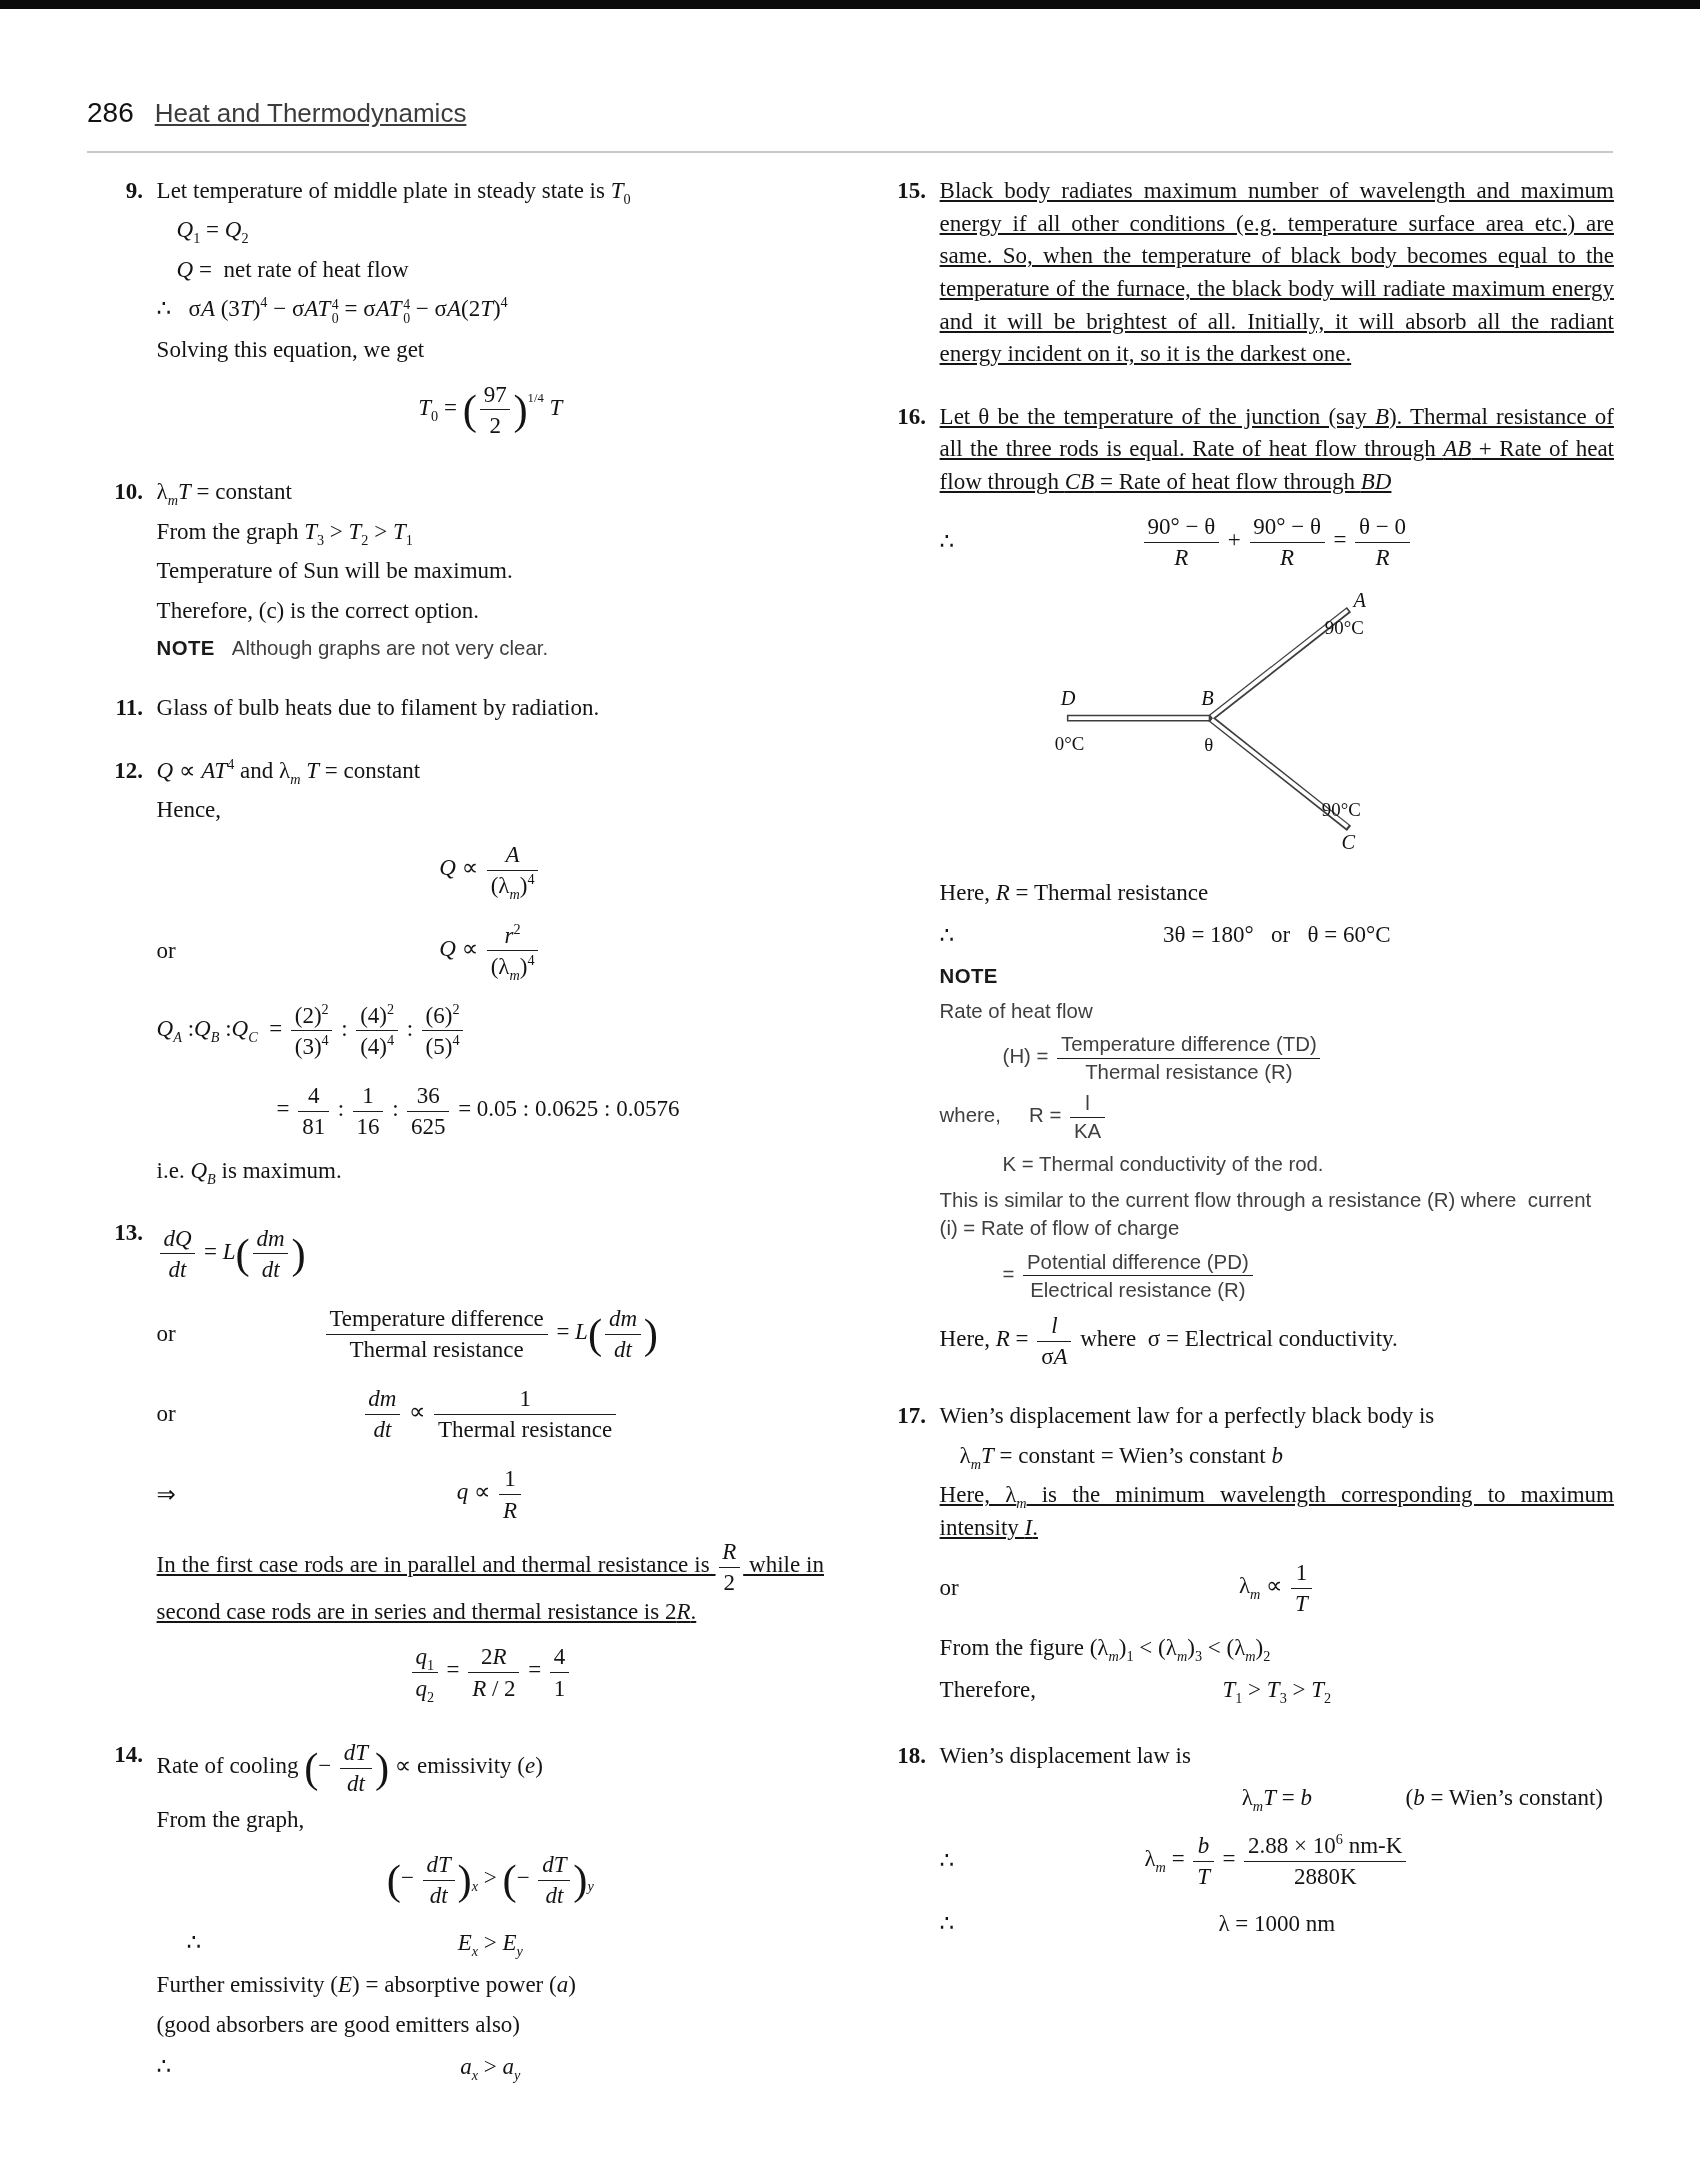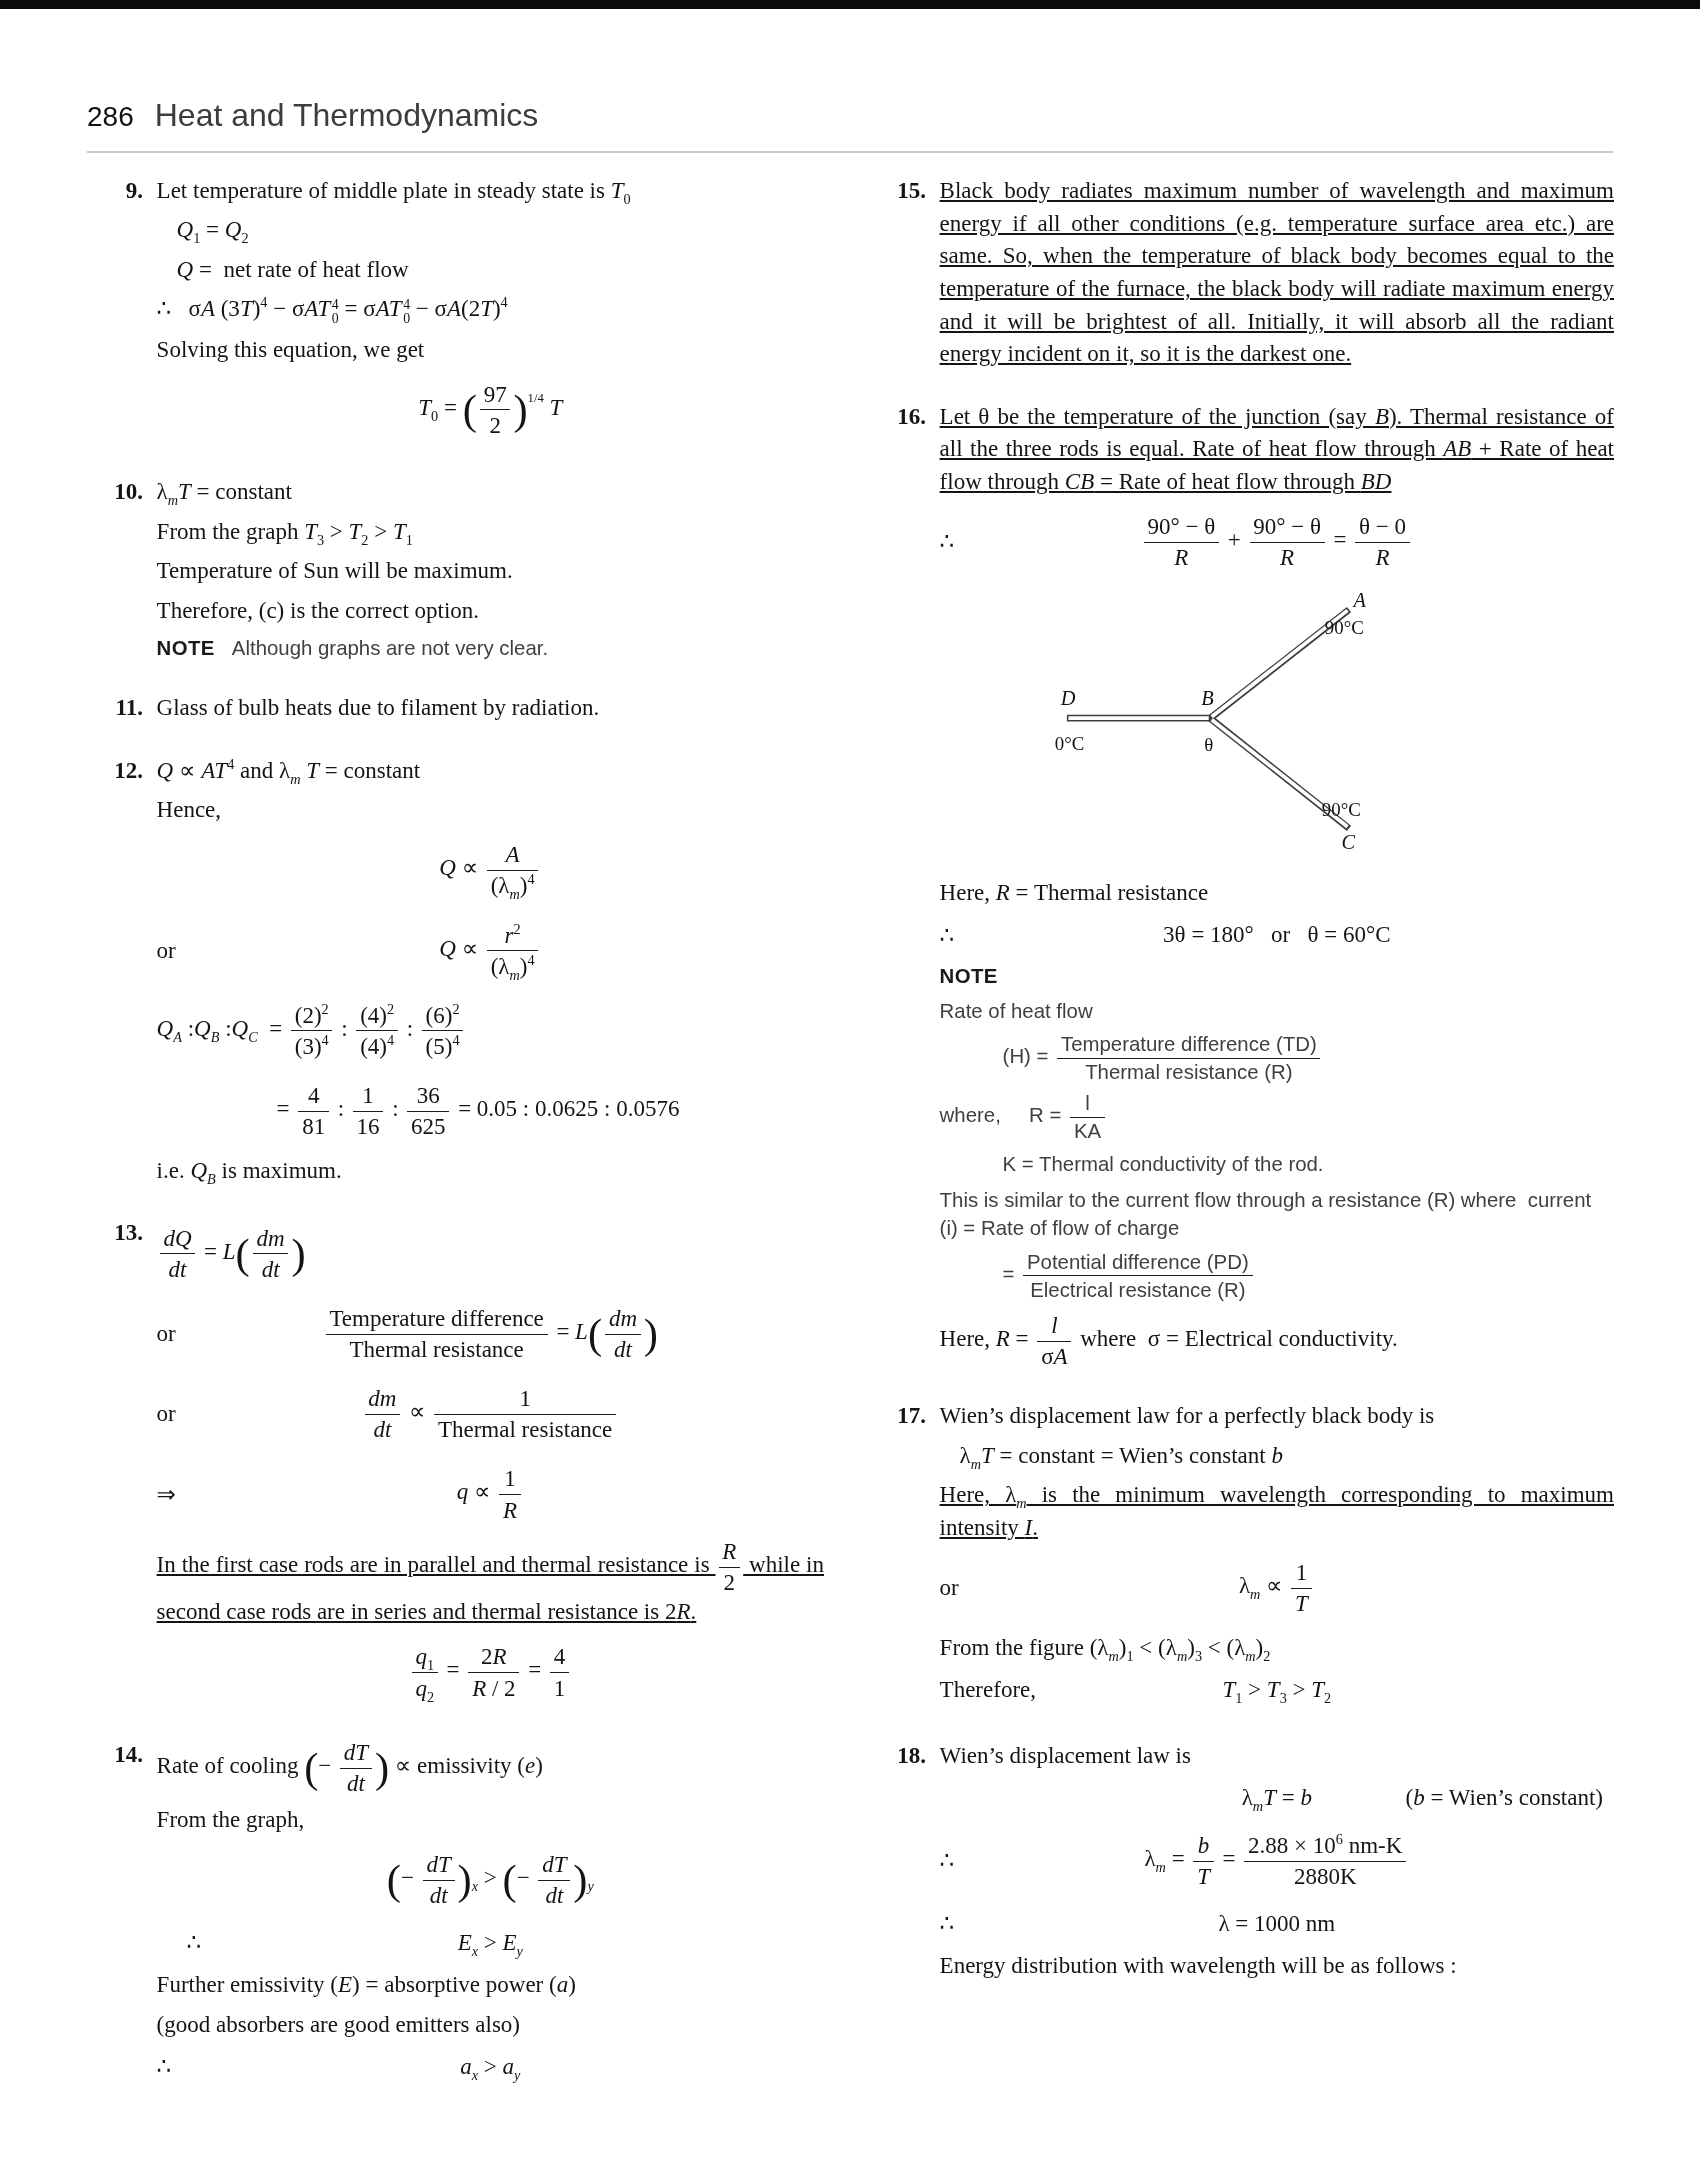--- a/index.html
+++ b/index.html
@@ -1,20 +1,20 @@
 <!DOCTYPE html>
 <html style="font-size:12px"><head>
 <meta charset="utf-8">
 <style>
   html,body{margin:0;padding:0;background:#e8e8e8;}
   .page{position:relative;width:1700px;height:2172px;background:#ffffff;font-family:"Liberation Serif",serif;color:#141414;overflow:hidden;}
   .topbar{position:absolute;top:0;left:0;width:100%;height:9px;background:#0b0b0b;}
   .header{position:absolute;top:97px;left:87px;right:87px;display:flex;align-items:baseline;gap:21px;}
   .pagenum{font-family:"Liberation Sans",sans-serif;font-weight:normal;font-size:28px;color:#111;}
-  .pagetitle{font-family:"Liberation Sans",sans-serif;font-size:32px;color:#3c3c3c;}
+  .pagetitle{font-family:"Liberation Sans",sans-serif;font-size:26px;color:#3c3c3c;text-decoration:underline;}
   .header-rule{position:absolute;top:151px;left:87px;width:1526px;height:1.5px;background:#c9c9c9;}
   .col{position:absolute;top:175px;font-size:23px;line-height:1.42;}
   .col-left{left:87px;width:737px;}
   .col-right{left:870px;width:744px;}
   .item{display:flex;margin-bottom:23px;}
   .num{flex:none;width:56px;text-align:right;padding-right:13.6px;font-weight:bold;}
   .body{flex:1;min-width:0;}
   .ln{margin:0 0 6.8px 0;}
   .just{text-align:justify;text-decoration:underline;}
   .ctr{text-align:center;}
@@ -182,18 +182,17 @@
           <div class="ln rel"><span class="lead">Therefore,</span><i>T</i><sub>1</sub> &gt; <i>T</i><sub>3</sub> &gt; <i>T</i><sub>2</sub></div>
         </div>
     </div>
     <div class="item">
       <div class="num">18.</div>
       <div class="body">
           <div class="ln">Wien’s displacement law is</div>
           <div class="ln rel">λ<sub><i>m</i></sub><i>T</i> = <i>b</i><span class="trail">(<i>b</i> = Wien’s constant)</span></div>
           <div class="ln rel eqpad"><span class="lead">∴</span>λ<sub><i>m</i></sub> = <span class="frac"><span class="n"><i>b</i></span><span class="d"><i>T</i></span></span> = <span class="frac"><span class="n">2.88 × 10<sup>6</sup> nm-K</span><span class="d">2880K</span></span></div>
           <div class="ln rel"><span class="lead">∴</span>λ = 1000 nm</div>
-          <div class="ln">Energy distribution with wavelength will be as follows :</div>
         </div>
     </div>
   </div>
 </div>
 
 
 </body></html>

